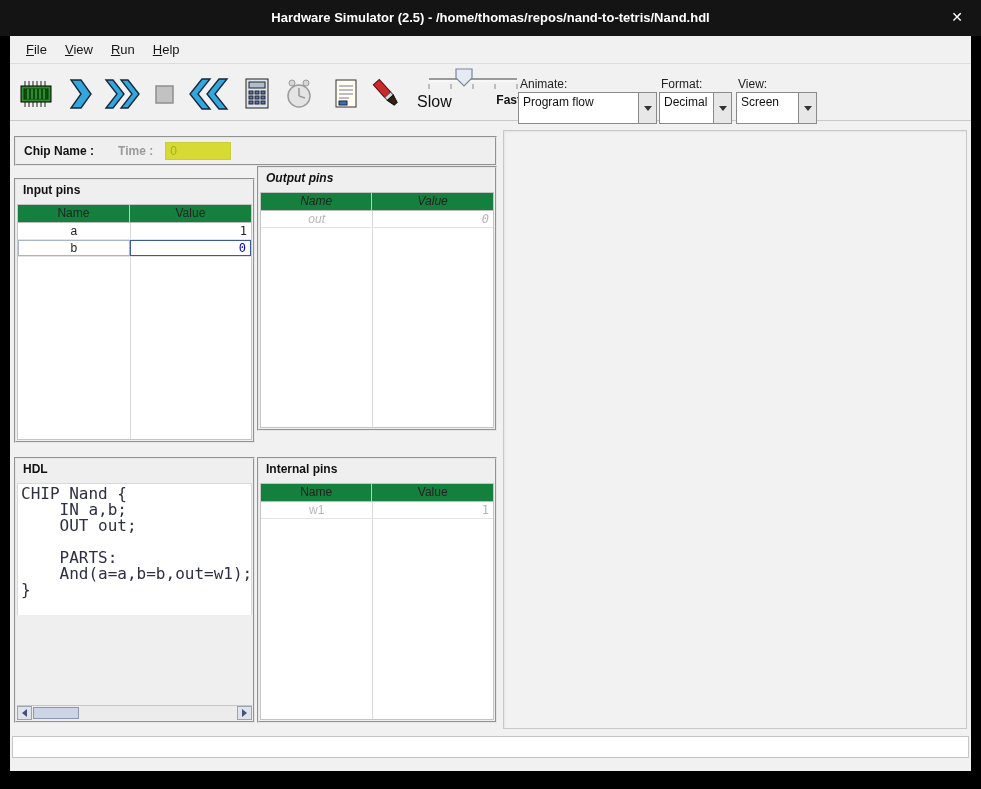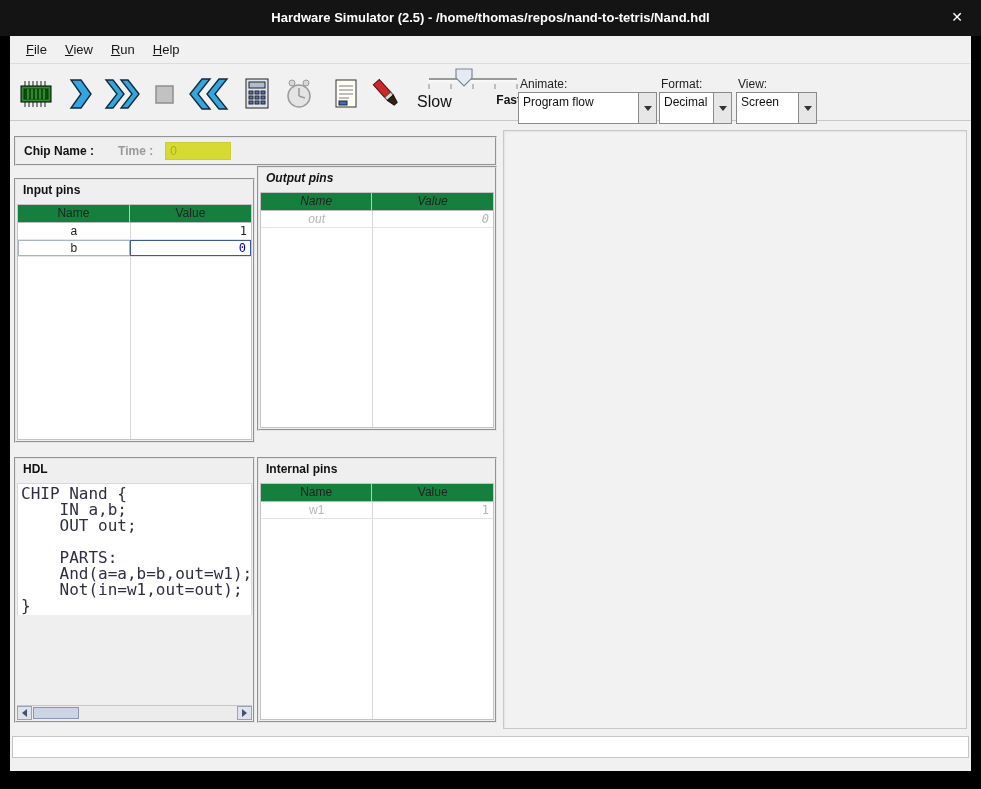--- a/index.html
+++ b/index.html
@@ -300,21 +300,20 @@
 
   <div class="panel" style="left:4px;top:421px;width:241px;height:266px;">
     <div class="panel-title">HDL</div>
     <div class="hdl-code">
       <div class="code-line">CHIP Nand {</div>
       <div class="code-line">    IN a,b;</div>
       <div class="code-line">    OUT out;</div>
       <div class="code-line"></div>
       <div class="code-line">    PARTS:</div>
       <div class="code-line">    And(a=a,b=b,out=w1);</div>
-      <div class="code-line">    Not(in=w1,out=out);</div>
       <div class="code-line">}</div>
     </div>
     <div class="hscroll">
       <div class="sb-btn sb-left">
           <span class="tri-left"></span>
         </div>
       <div class="sb-thumb"></div>
       <div class="sb-btn sb-right">
           <span class="tri-right"></span>
         </div>

